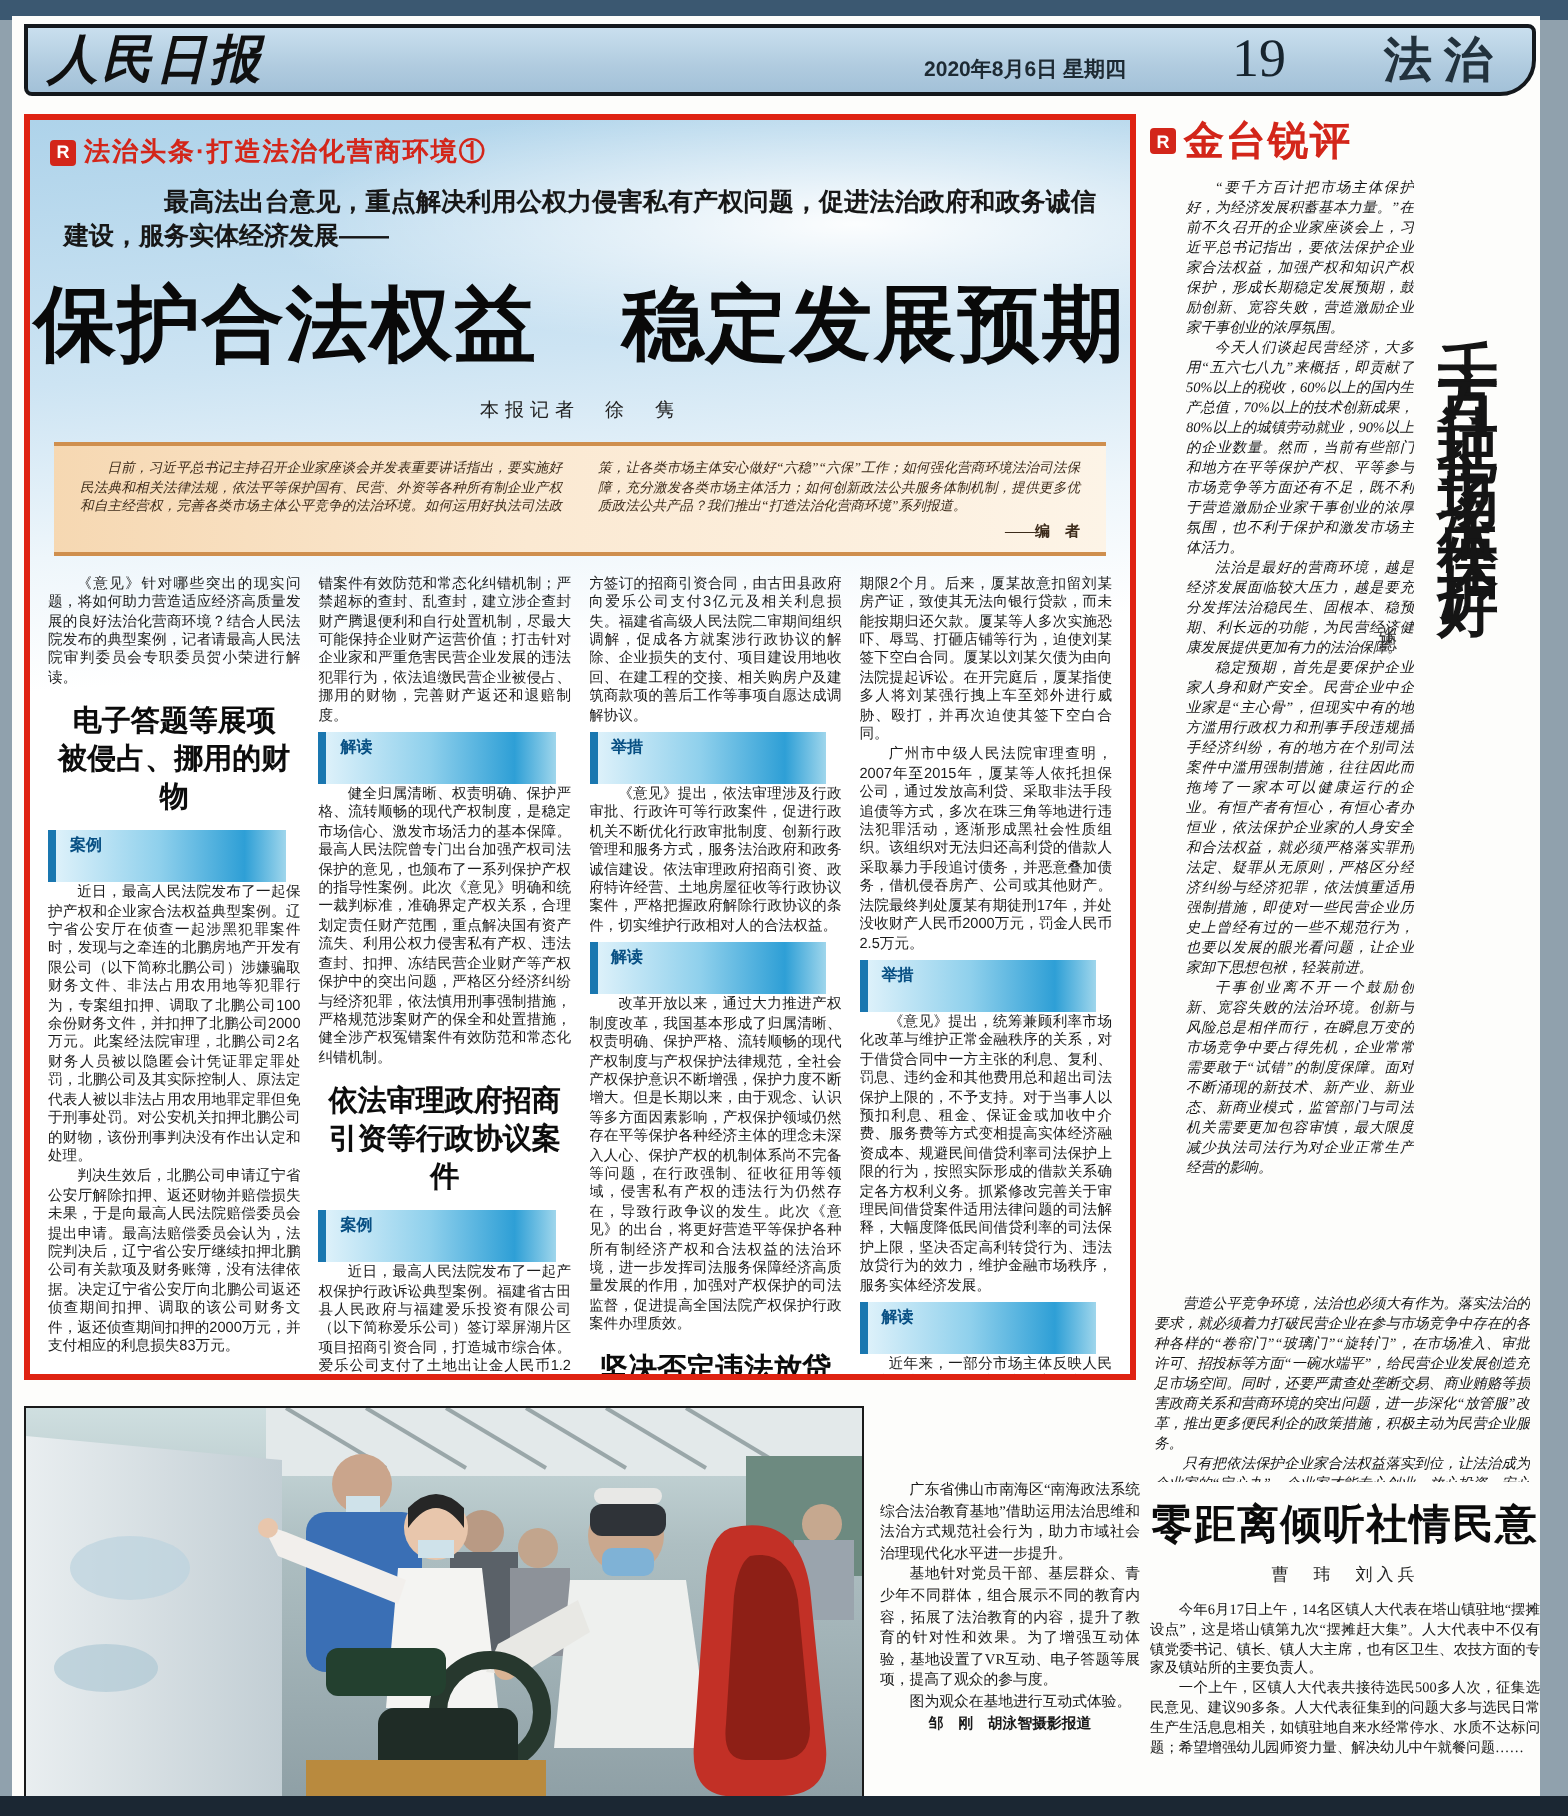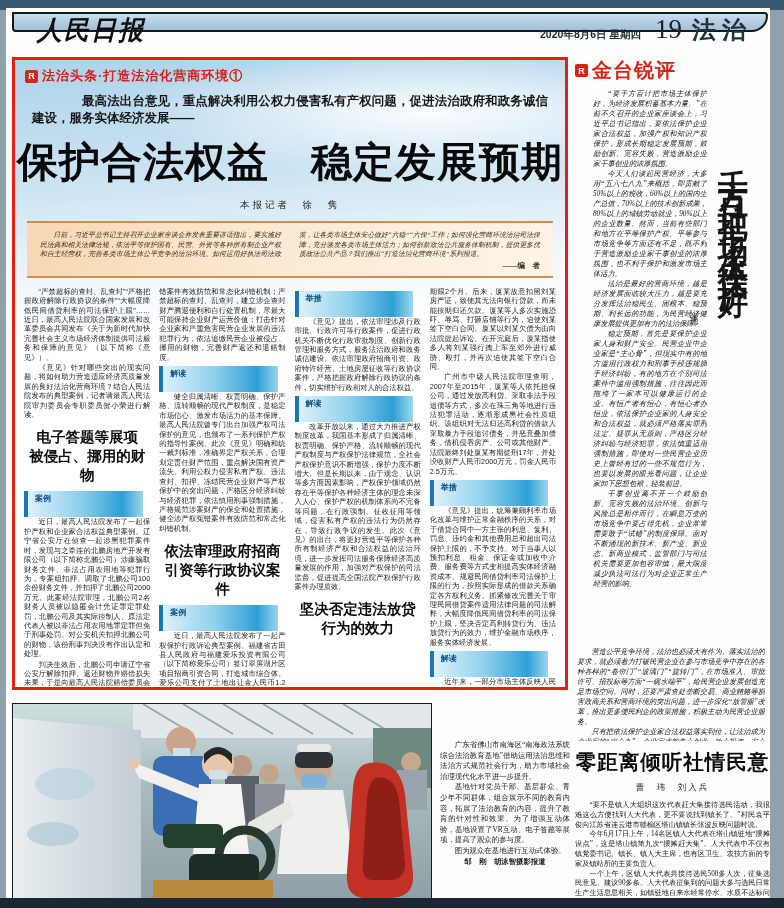--- a/index.html
+++ b/index.html
@@ -7,28 +7,28 @@
     width:784px;height:908px;position:relative;overflow:hidden;
     background:#90a1ad;font-family:"Liberation Sans",sans-serif;
     -webkit-font-smoothing:antialiased;
   }
   .strip-top{position:absolute;left:0;top:0;width:784px;height:10px;background:#3b5871;}
   .strip-bottom{position:absolute;left:0;top:898px;width:784px;height:10px;background:#1b2733;}
   .paper{position:absolute;left:6px;top:8px;width:764px;height:892px;background:#fdfdfb;}
 
   
   .masthead-bar{
-    position:absolute;left:12px;top:12px;width:756px;height:20px;
+    position:absolute;left:12px;top:12px;width:756px;height:36px;
     background:linear-gradient(180deg,#c9dfee 0%,#b0cbdf 60%,#a3c1d8 100%);
     border:2px solid #14181c;border-radius:0 4px 18px 4px;
-    box-sizing:border-box;display:flex;align-items:flex-start;padding-left:13px;
+    box-sizing:border-box;display:flex;align-items:flex-end;
   }
   .masthead{font-family:"Liberation Serif",serif;font-weight:bold;font-style:italic;
     font-size:25px;color:#101010;margin-left:10px;letter-spacing:2px;transform:scaleY(1.05);}
-  .head-right{margin-left:auto;display:flex;align-items:baseline;margin-right:14px;}
+  .head-right{margin-left:auto;display:flex;align-items:baseline;margin-right:14px;gap:39px;}
   .head-date{font-size:10.5px;font-weight:bold;color:#1d2a33;margin-right:14px;}
   .head-pageno{font-family:"Liberation Serif",serif;font-size:27px;color:#17242e;margin-right:10px;}
   .head-section{font-family:"Liberation Serif",serif;font-size:24px;font-weight:bold;
     color:#22323d;letter-spacing:6px;}
 
   
   .main-box{
     position:absolute;left:12px;top:57px;width:556px;height:633px;
     border:3px solid #df2312;box-sizing:border-box;
     background:
@@ -131,40 +131,40 @@
   <div class="standfirst">最高法出台意见，重点解决利用公权力侵害私有产权问题，促进法治政府和政务诚信建设，服务实体经济发展——</div>
   <div class="headline">保护合法权益　稳定发展预期</div>
   <div class="byline">本报记者　徐　隽</div>
   <div class="editor-note">
     <div class="ed-text">日前，习近平总书记主持召开企业家座谈会并发表重要讲话指出，要实施好民法典和相关法律法规，依法平等保护国有、民营、外资等各种所有制企业产权和自主经营权，完善各类市场主体公平竞争的法治环境。如何运用好执法司法政策，让各类市场主体安心做好“六稳”“六保”工作；如何强化营商环境法治司法保障，充分激发各类市场主体活力；如何创新政法公共服务体制机制，提供更多优质政法公共产品？我们推出“打造法治化营商环境”系列报道。</div>
     <div class="ed-sign">——编　者</div>
   </div>
 
   <div class="cols">
     <div class="col">
-      <p class="bp">“严禁超标的查封、乱查封”“严格把握政府解除行政协议的条件”“大幅度降低民间借贷利率的司法保护上限”……近日，最高人民法院联合国家发展和改革委员会共同发布《关于为新时代加快完善社会主义市场经济体制提供司法服务和保障的意见》（以下简称《意见》）。</p>
       <p class="bp">《意见》针对哪些突出的现实问题，将如何助力营造适应经济高质量发展的良好法治化营商环境？结合人民法院发布的典型案例，记者请最高人民法院审判委员会专职委员贺小荣进行解读。</p>
       <div class="colhead">电子答题等展项
 被侵占、挪用的财物</div>
       <div class="tag">案例</div>
       <p class="bp">近日，最高人民法院发布了一起保护产权和企业家合法权益典型案例。辽宁省公安厅在侦查一起涉黑犯罪案件时，发现与之牵连的北鹏房地产开发有限公司（以下简称北鹏公司）涉嫌骗取财务文件、非法占用农用地等犯罪行为，专案组扣押、调取了北鹏公司100余份财务文件，并扣押了北鹏公司2000万元。此案经法院审理，北鹏公司2名财务人员被以隐匿会计凭证罪定罪处罚，北鹏公司及其实际控制人、原法定代表人被以非法占用农用地罪定罪但免于刑事处罚。对公安机关扣押北鹏公司的财物，该份刑事判决没有作出认定和处理。</p>
       <p class="bp">判决生效后，北鹏公司申请辽宁省公安厅解除扣押、返还财物并赔偿损失未果，于是向最高人民法院赔偿委员会提出申请。最高法赔偿委员会认为，法院判决后，辽宁省公安厅继续扣押北鹏公司有关款项及财务账簿，没有法律依据。决定辽宁省公安厅向北鹏公司返还侦查期间扣押、调取的该公司财务文件，返还侦查期间扣押的2000万元，并支付相应的利息损失83万元。</p>
 
     </div>
     <div class="col">
       <p class="bp noindent">错案件有效防范和常态化纠错机制；严禁超标的查封、乱查封，建立涉企查封财产腾退便利和自行处置机制，尽最大可能保持企业财产运营价值；打击针对企业家和严重危害民营企业发展的违法犯罪行为，依法追缴民营企业被侵占、挪用的财物，完善财产返还和退赔制度。</p>
       <div class="tag">解读</div>
       <p class="bp">健全归属清晰、权责明确、保护严格、流转顺畅的现代产权制度，是稳定市场信心、激发市场活力的基本保障。最高人民法院曾专门出台加强产权司法保护的意见，也颁布了一系列保护产权的指导性案例。此次《意见》明确和统一裁判标准，准确界定产权关系，合理划定责任财产范围，重点解决国有资产流失、利用公权力侵害私有产权、违法查封、扣押、冻结民营企业财产等产权保护中的突出问题，严格区分经济纠纷与经济犯罪，依法慎用刑事强制措施，严格规范涉案财产的保全和处置措施，健全涉产权冤错案件有效防范和常态化纠错机制。</p>
       <div class="colhead">依法审理政府招商
 引资等行政协议案件</div>
       <div class="tag">案例</div>
       <p class="bp">近日，最高人民法院发布了一起产权保护行政诉讼典型案例。福建省古田县人民政府与福建爱乐投资有限公司（以下简称爱乐公司）签订翠屏湖片区项目招商引资合同，打造城市综合体。爱乐公司支付了土地出让金人民币1.2亿元，随后进行项目建设，不同程度建设了酒店、附属楼及50余栋别墅并预售了部分别墅。但此后，古田县政府及有关部门以停止翠屏湖沿线公路内侧地产类开发项目的实施、对翠屏湖南头岭片区规划进行新的调整等为由，叫停了案涉项目的开发建设和经营销售。后因收回国有建设用地使用权及补偿事宜协商未果，爱乐公司提起行政诉讼，请求解除双方签订的招商引资合同并补偿损失。</p>
 
     </div>
     <div class="col">
+      <p class="bp noindent">方签订的招商引资合同，由古田县政府向爱乐公司支付3亿元及相关利息损失。福建省高级人民法院二审期间组织调解，促成各方就案涉行政协议的解除、企业损失的支付、项目建设用地收回、在建工程的交接、相关购房户及建筑商款项的善后工作等事项自愿达成调解协议。</p>
       <div class="tag">举措</div>
       <p class="bp">《意见》提出，依法审理涉及行政审批、行政许可等行政案件，促进行政机关不断优化行政审批制度、创新行政管理和服务方式，服务法治政府和政务诚信建设。依法审理政府招商引资、政府特许经营、土地房屋征收等行政协议案件，严格把握政府解除行政协议的条件，切实维护行政相对人的合法权益。</p>
       <div class="tag">解读</div>
       <p class="bp">改革开放以来，通过大力推进产权制度改革，我国基本形成了归属清晰、权责明确、保护严格、流转顺畅的现代产权制度与产权保护法律规范，全社会产权保护意识不断增强，保护力度不断增大。但是长期以来，由于观念、认识等多方面因素影响，产权保护领域仍然存在平等保护各种经济主体的理念未深入人心、保护产权的机制体系尚不完备等问题，在行政强制、征收征用等领域，侵害私有产权的违法行为仍然存在，导致行政争议的发生。此次《意见》的出台，将更好营造平等保护各种所有制经济产权和合法权益的法治环境，进一步发挥司法服务保障经济高质量发展的作用，加强对产权保护的司法监督，促进提高全国法院产权保护行政案件办理质效。</p>
       <div class="colhead">坚决否定违法放贷
 行为的效力</div>
 
     </div>
     <div class="col">
       <p class="bp noindent">期限2个月。后来，厦某故意扣留刘某房产证，致使其无法向银行贷款，而未能按期归还欠款。厦某等人多次实施恐吓、辱骂、打砸店铺等行为，迫使刘某签下空白合同。厦某以刘某欠债为由向法院提起诉讼。在开完庭后，厦某指使多人将刘某强行拽上车至郊外进行威胁、殴打，并再次迫使其签下空白合同。</p>
@@ -266,20 +266,19 @@
   <p>基地针对党员干部、基层群众、青少年不同群体，组合展示不同的教育内容，拓展了法治教育的内容，提升了教育的针对性和效果。为了增强互动体验，基地设置了VR互动、电子答题等展项，提高了观众的参与度。</p>
   <p>图为观众在基地进行互动式体验。</p>
   <p class="credit">邹　刚　胡泳智摄影报道</p>
 </div>
 <div class="design-credit">版式设计：沈亦伶</div>
 
 <div class="bottom-article">
   <div class="ba-headline">零距离倾听社情民意</div>
   <div class="ba-byline">曹　玮　刘入兵</div>
   <div class="ba-body">
-    <p>“要不是镇人大组织这次代表赶大集接待选民活动，我很难这么方便找到人大代表，更不要说找到镇长了。”村民袁平俊向江苏省连云港市赣榆区塔山镇镇长张波反映问题时说。</p>
     <p>今年6月17日上午，14名区镇人大代表在塔山镇驻地“摆摊设点”，这是塔山镇第九次“摆摊赶大集”。人大代表中不仅有镇党委书记、镇长、镇人大主席，也有区卫生、农技方面的专家及镇站所的主要负责人。</p>
     <p>一个上午，区镇人大代表共接待选民500多人次，征集选民意见、建议90多条。人大代表征集到的问题大多与选民日常生产生活息息相关，如镇驻地自来水经常停水、水质不达标问题；希望增强幼儿园师资力量、解决幼儿中午就餐问题……</p>
 
   </div>
 </div>
 
 <div class="strip-bottom"></div>
 
 </body></html>

